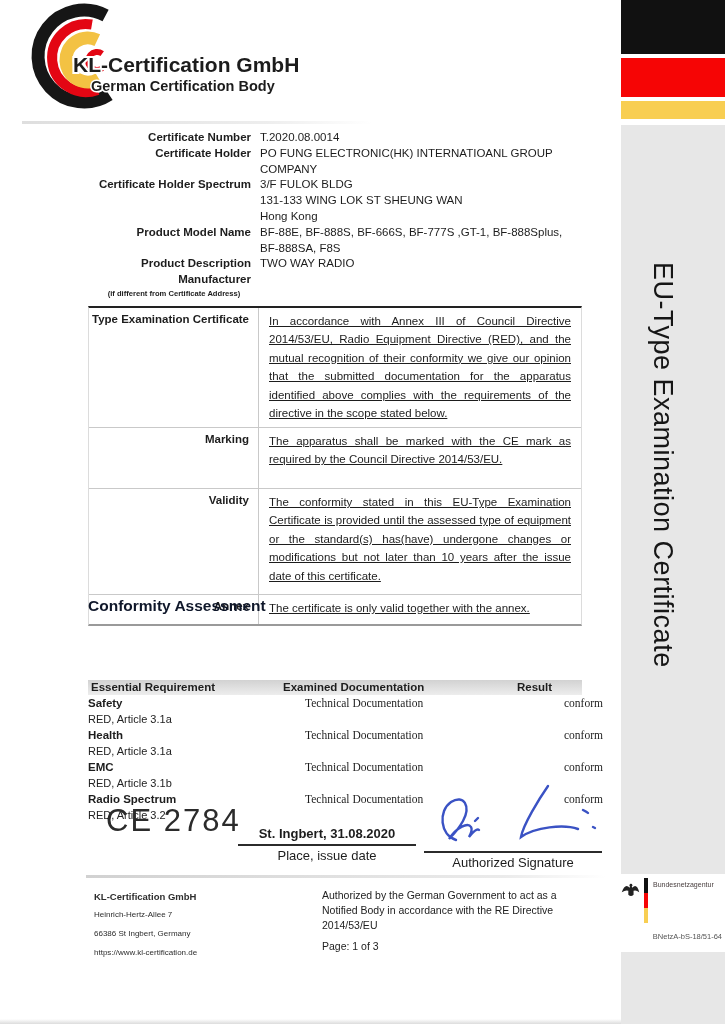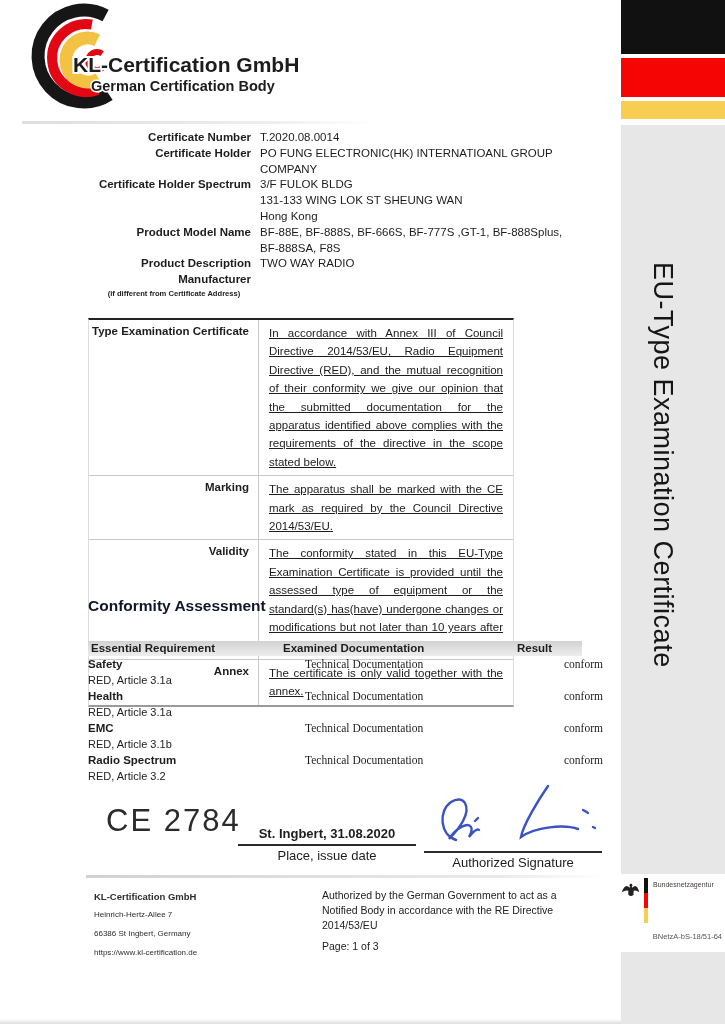--- a/index.html
+++ b/index.html
@@ -24,37 +24,37 @@
       background:linear-gradient(to right,#d6d6d6,#e9e9e9 70%,rgba(255,255,255,0));opacity:.8;}
 
   
   .info{position:absolute;left:88px;top:130px;width:494px;font-size:11.5px;line-height:15.8px;}
   .info-row{display:flex;}
   .info-label{width:172px;text-align:right;font-weight:bold;flex:none;padding-right:9px;box-sizing:border-box;}
   .info-value{flex:1;}
   .info-note{width:172px;text-align:center;font-size:7.6px;line-height:12px;font-weight:bold;box-sizing:border-box;}
 
   
-  .cert-table{position:absolute;left:88px;top:318px;width:426px;
+  .cert-table{position:absolute;left:88px;top:306px;width:494px;
       border-top:2px solid #222;border-bottom:2px solid #9a9a9a;
       border-left:1px solid #dcdcdc;border-right:1px solid #dcdcdc;box-sizing:border-box;}
   .ct-row{display:grid;grid-template-columns:170px 1fr;border-bottom:1px solid #c9c9c9;}
   .ct-row:last-child{border-bottom:none;}
   .ct-label{text-align:right;font-weight:bold;font-size:11.5px;padding:5px 9px 0 2px;
       border-right:1px solid #c9c9c9;box-sizing:border-box;}
   .ct-text{font-size:11.5px;line-height:18.4px;text-align:justify;padding:4px 10px 4px 10px;text-decoration:underline;}
   .ct-type{min-height:111px;}
   .ct-marking{min-height:52px;}
   .ct-validity{min-height:97px;}
   .ct-annex{min-height:21px;}
 
   
   .conf-heading{position:absolute;left:88px;top:597px;font-size:15.5px;font-weight:bold;color:#0f172a;}
   .conf-table{position:absolute;left:88px;top:641px;width:494px;font-size:11.5px;}
-  .conf-grid{display:grid;grid-template-columns:192px 234px 68px;}
+  .conf-grid{display:grid;grid-template-columns:192px 234px 68px;margin-top:39px;}
   .conf-header{background:linear-gradient(#d2d2d2,#ededed);font-weight:bold;padding:1px 0 2px 3px;}
   .conf-row{margin-top:1px;min-height:31px;gap:25px;}
   .conf-name{font-weight:bold;line-height:15.5px;}
   .conf-article{font-size:11px;line-height:15.5px;color:#222;}
   .conf-doc,.conf-result{line-height:15.5px;font-family:Liberation Serif, serif;}
 
   
   .ce-number{position:absolute;left:106px;top:803px;font-size:31px;letter-spacing:2px;color:#2b2b2b;}
   .place-block{position:absolute;left:238px;top:826px;width:178px;text-align:center;}
   .place-value{font-size:13px;font-weight:bold;padding-bottom:3px;border-bottom:2px solid #2b2b2b;}

